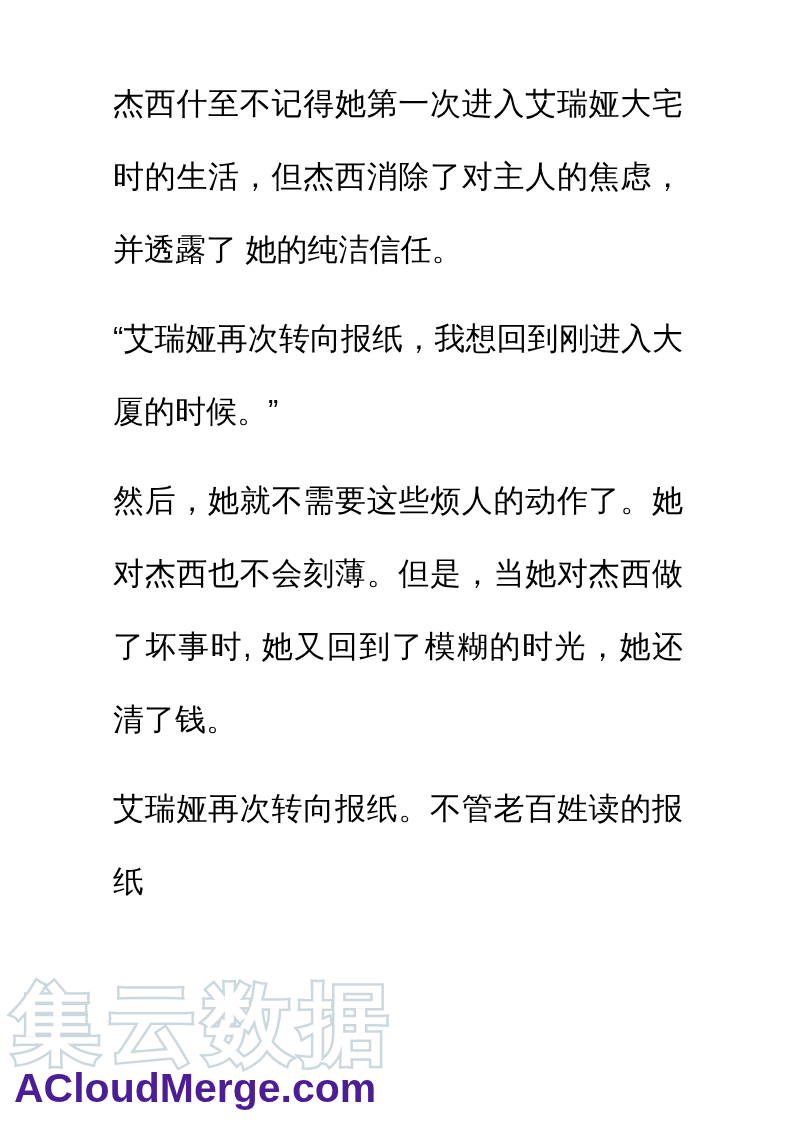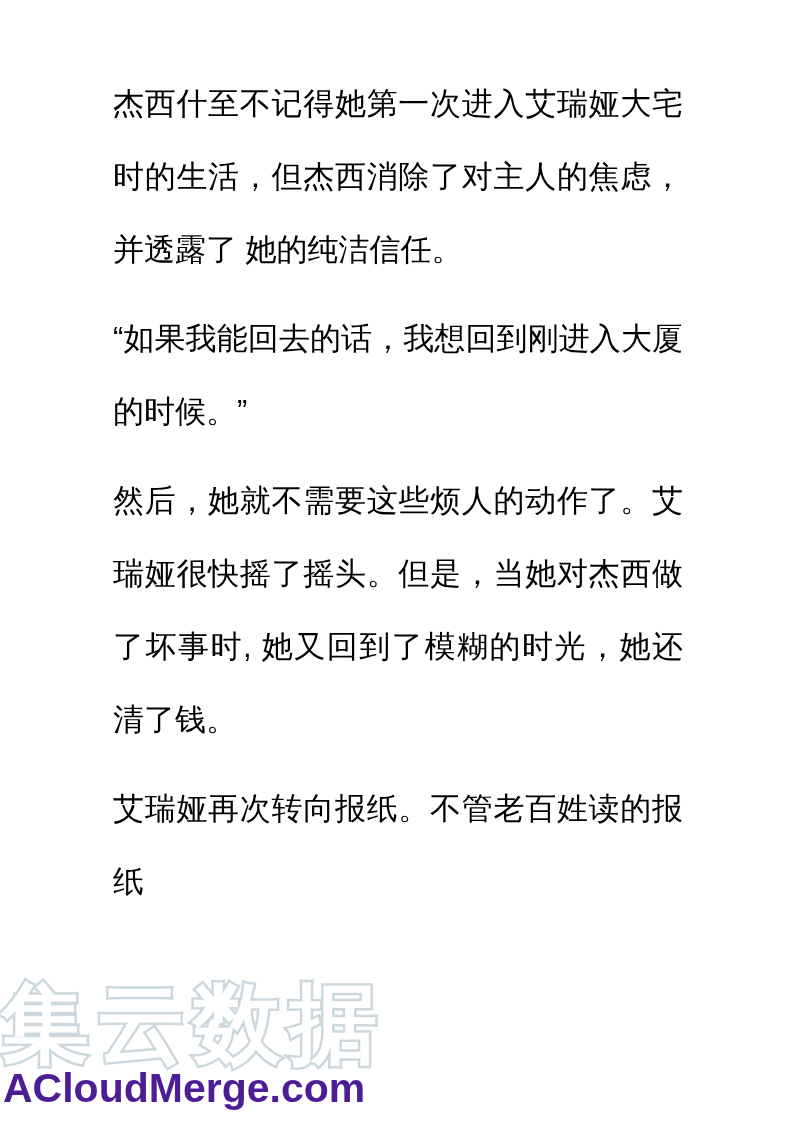--- a/index.html
+++ b/index.html
@@ -33,21 +33,21 @@
   }
   .text-column p {
     margin: 0 0 16px 0;
     word-break: break-all;
   }
   .text-column p:last-child {
     margin-bottom: 0;
   }
   .watermark {
     position: absolute;
-    left: 1px;
+    left: 12px;
     top: 980px;
     z-index: 1;
     pointer-events: none;
   }
   .wm-cn {
     font-size: 88px;
     font-weight: bold;
     line-height: 1;
     letter-spacing: 8px;
     color: #ffffff;
@@ -66,22 +66,22 @@
     white-space: nowrap;
   }
 </style>
 </head>
 <body>
 
 <div class="page">
 
   <div class="text-column">
     <p>杰西什至不记得她第一次进入艾瑞娅大宅时的生活，但杰西消除了对主人的焦虑，并透露了 她的纯洁信任。</p>
-    <p>“如果我能回去的话，我想回到刚进入大厦的时候。”</p>
-    <p>然后，她就不需要这些烦人的动作了。艾瑞娅很快摇了摇头。但是，当她对杰西做了坏事时, 她又回到了模糊的时光，她还清了钱。</p>
+    <p>“艾瑞娅再次转向报纸，我想回到刚进入大厦的时候。”</p>
+    <p>然后，她就不需要这些烦人的动作了。她对杰西也不会刻薄。但是，当她对杰西做了坏事时, 她又回到了模糊的时光，她还清了钱。</p>
     <p>艾瑞娅再次转向报纸。不管老百姓读的报纸</p>
   </div>
 
   <div class="watermark">
     <div class="wm-cn">集云数据</div>
     <div class="wm-en">ACloudMerge.com</div>
   </div>
 
 </div>
 

